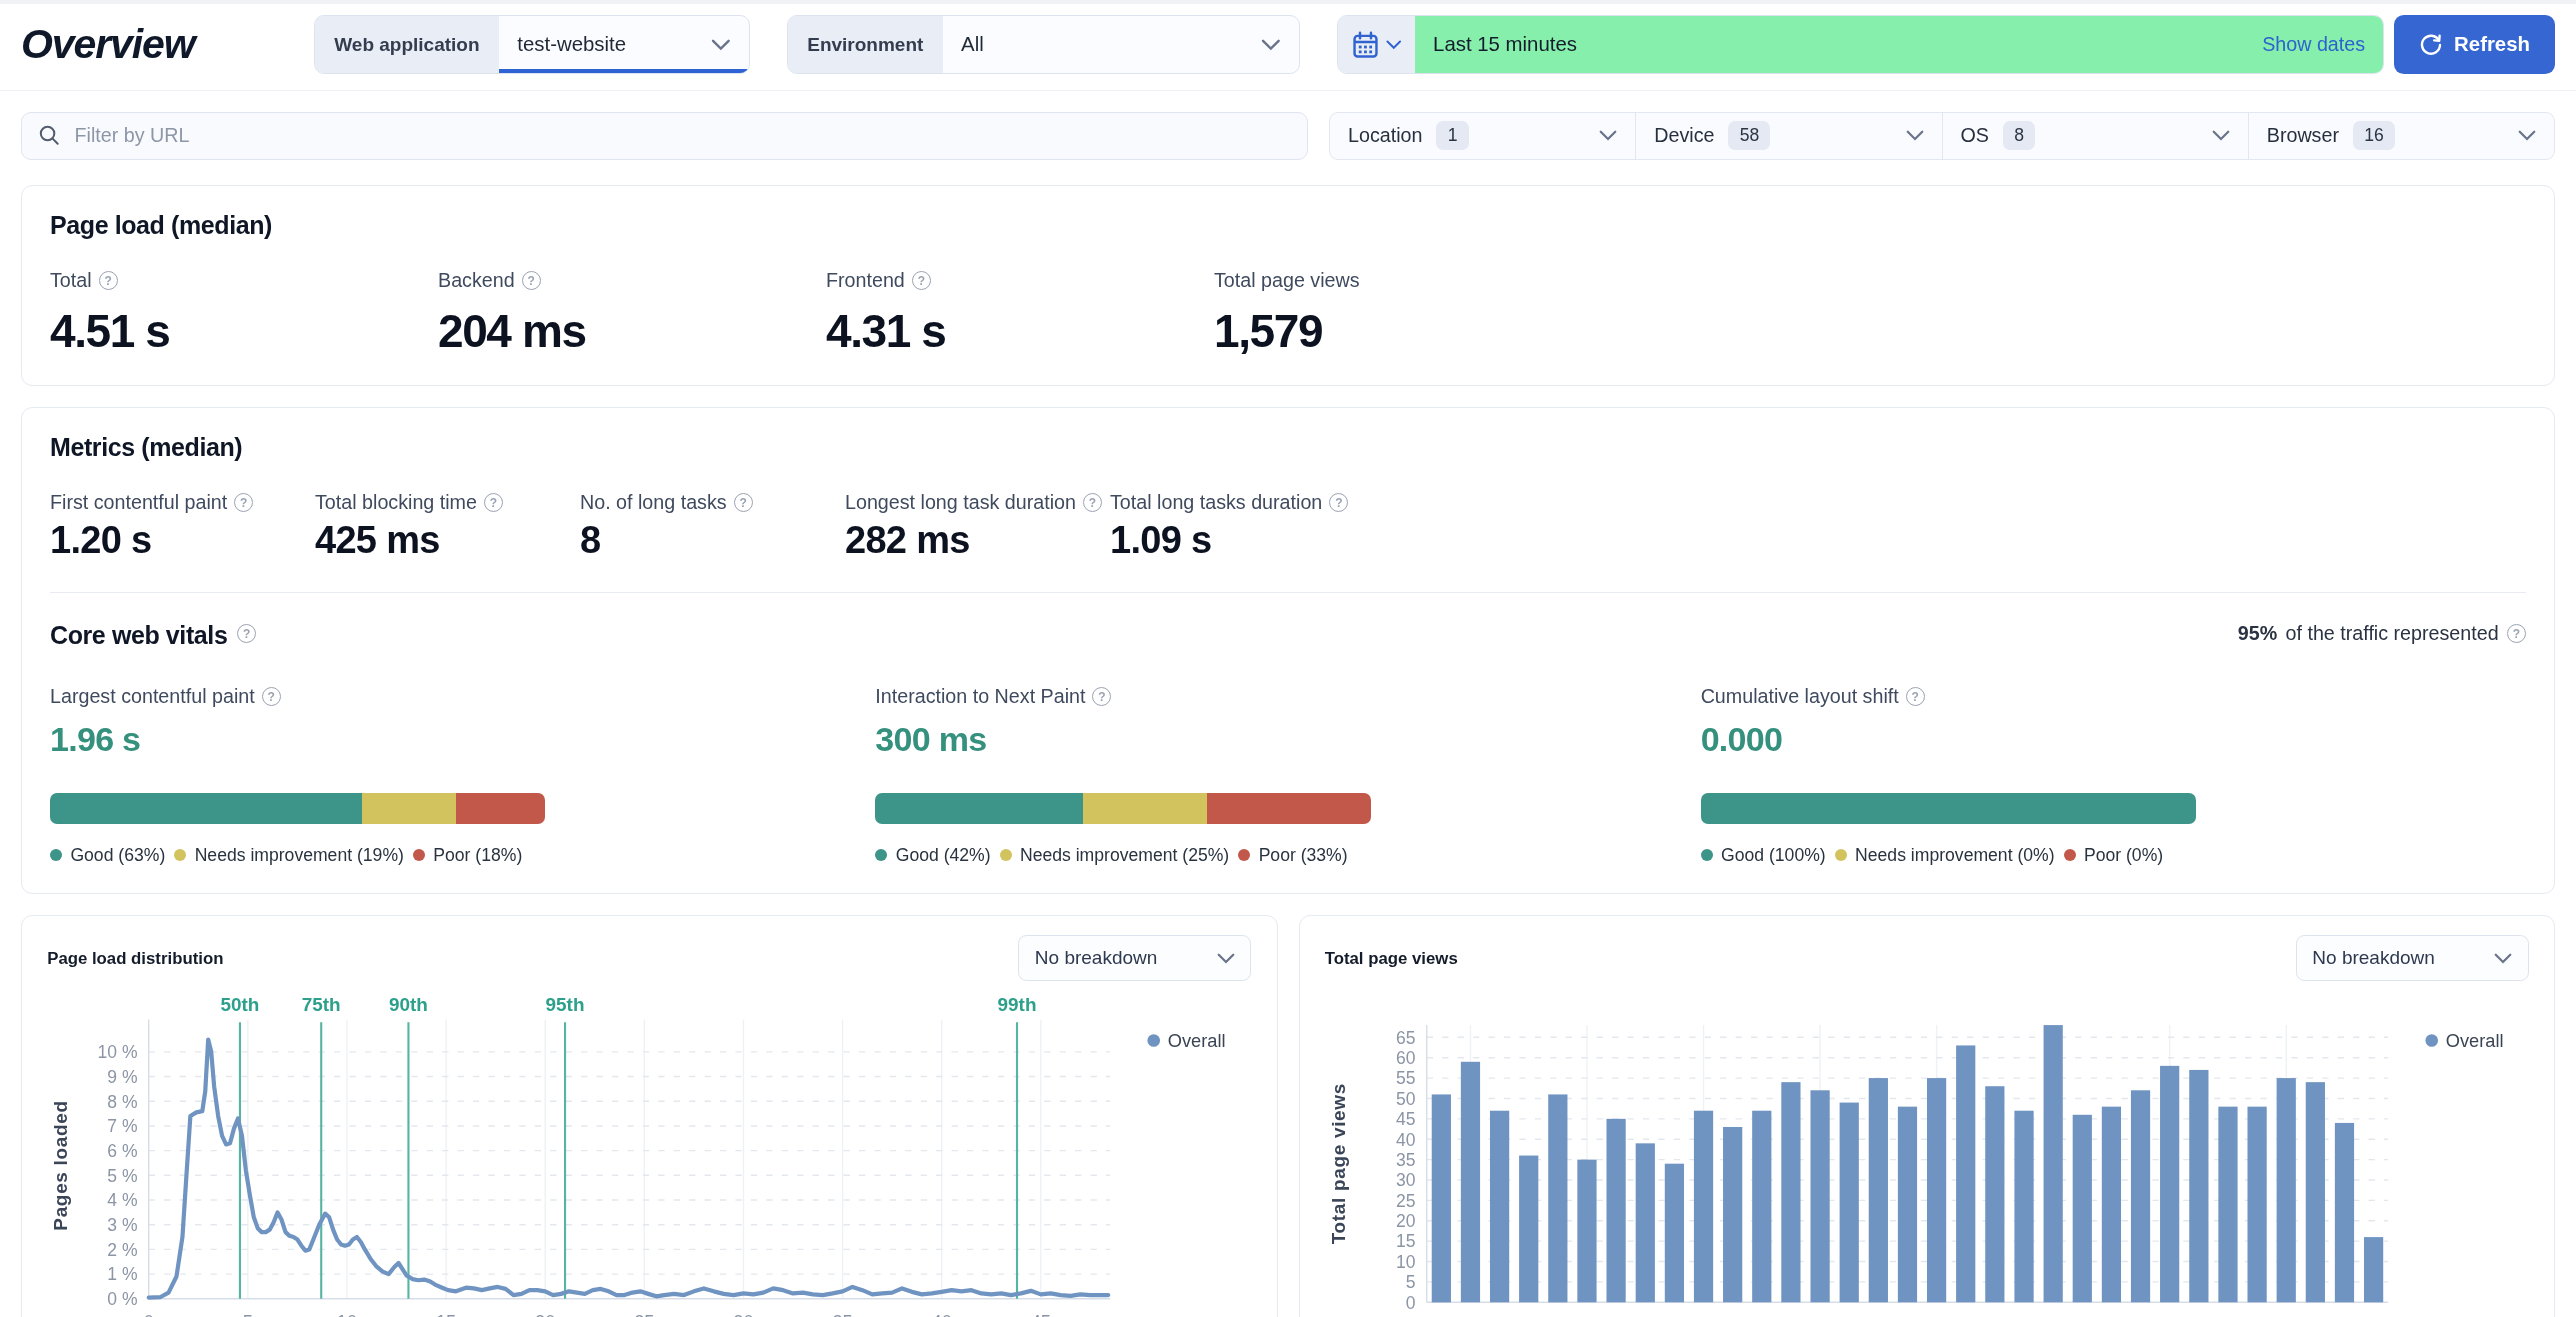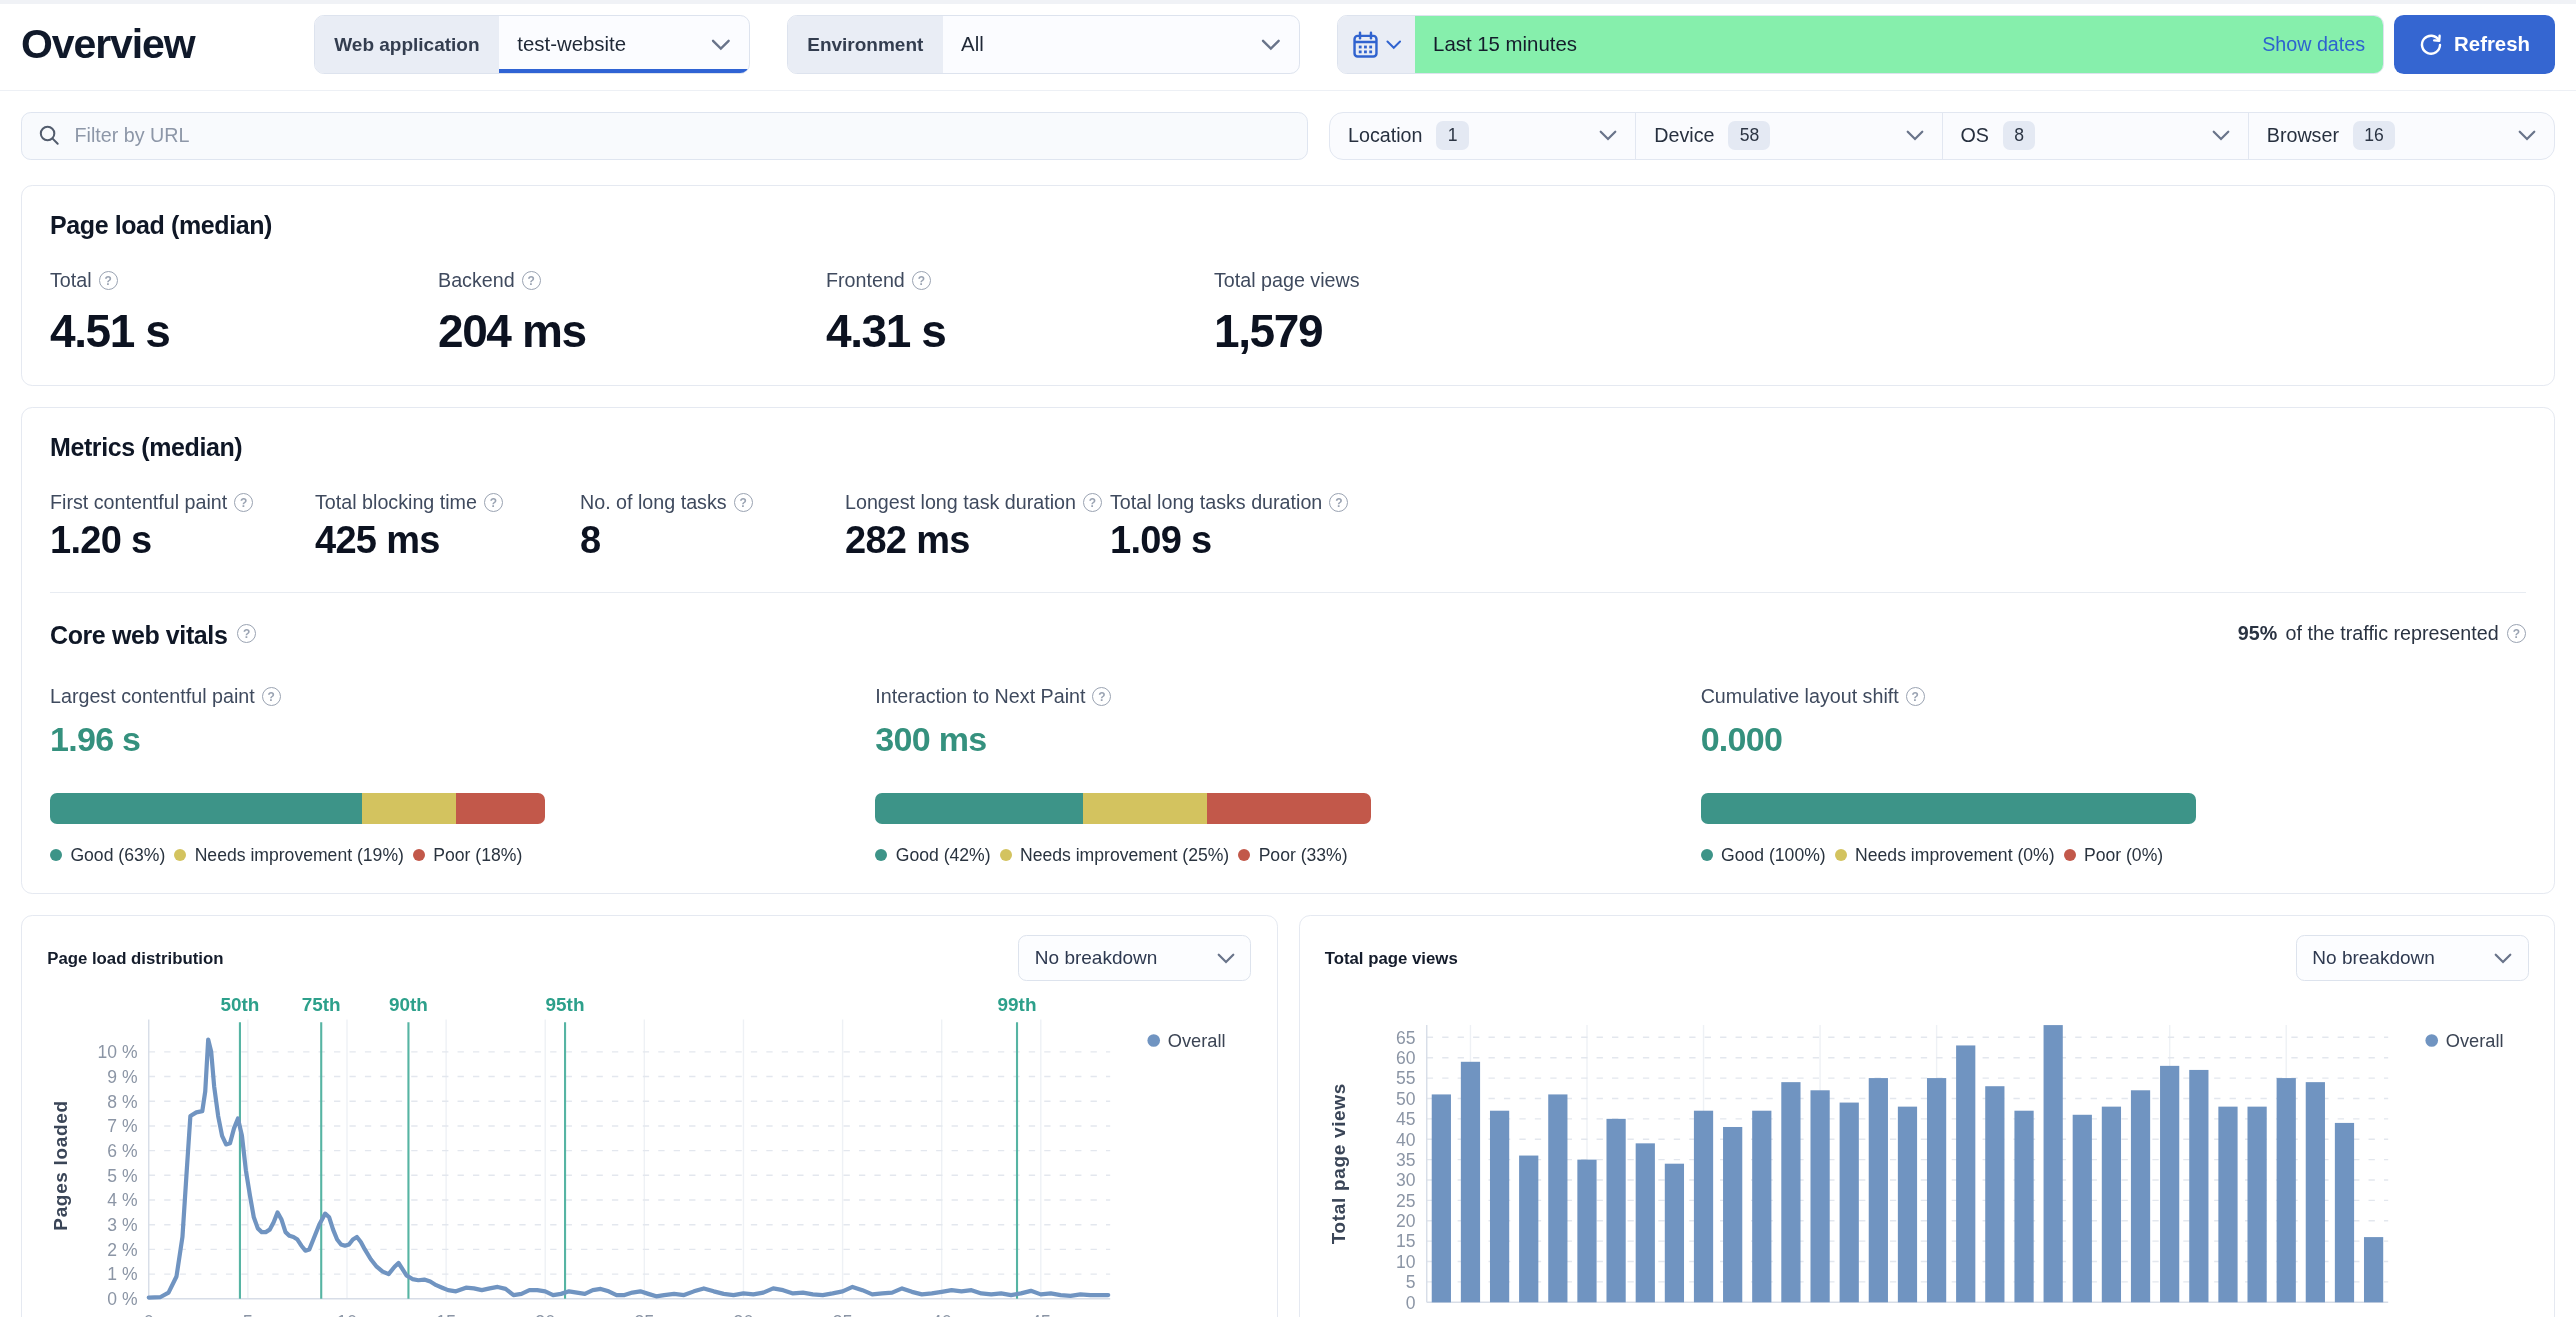--- a/index.html
+++ b/index.html
@@ -6,40 +6,40 @@
   html,body { margin:0; padding:0; }
   body {
     width:2576px; height:1317px; background:#ffffff; overflow:hidden;
     font-family:"Liberation Sans", sans-serif; color:#141c2b;
     border-top:4.2px solid #f0f2f6;
   }
   svg text { font-family:"Liberation Sans", sans-serif; }
 
   
   .hdr { display:flex; align-items:center; padding:11.2px 21px 15.5px; border-bottom:1.4px solid #edf0f5; }
-  .hdr h1 { font-size:41px; font-weight:700; margin:0; letter-spacing:-1.1px; color:#10192a; }
+  .hdr h1 { font-size:41px; font-weight:700; margin:0; letter-spacing:-1.1px; color:#10192a;font-style:italic; }
   .hdr-controls { display:flex; align-items:center; gap:37px; margin-left:119px; flex:1; }
   .seg { display:flex; align-items:stretch; height:59px; border:1.4px solid #dde3ee; border-radius:9.8px; overflow:hidden; background:#fbfcff; flex:0 0 auto; cursor:pointer; }
   .seg-label { display:flex; align-items:center; padding:0 19.7px; background:#e9edf5; font-size:19px; font-weight:700; color:#333d4f; white-space:nowrap; }
   .seg-value { display:flex; align-items:center; justify-content:space-between; gap:17px; padding:0 18px; font-size:20.4px; color:#1f2836; position:relative; flex:1; white-space:nowrap; }
   .seg-value.active::after { content:""; position:absolute; left:0; right:0; bottom:0; height:4.2px; background:#2f63d4; }
   .chev { flex:0 0 auto; }
   .date-wrap { display:flex; gap:9.8px; flex:1; }
   .seg.date { flex:1; }
   .seg-ico { display:flex; align-items:center; gap:7px; padding:0 14px; background:#e9edf5; }
   .date-value { display:flex; align-items:center; justify-content:space-between; padding:0 18px; font-size:20.4px; flex:1; background:#86efac; }
   .link { color:#2d62cf; font-size:19.7px; cursor:pointer; white-space:nowrap; }
   .btn-refresh { display:flex; align-items:center; gap:11.2px; height:59px; padding:0 25px; background:#3566d1; border:none; border-radius:9.8px; color:#fff; font-size:20.4px; font-weight:700; cursor:pointer; font-family:inherit; }
 
   
   .filters { display:flex; gap:21px; margin:21px 21px 25px; }
   .search { flex:0 0 1287px; height:48px; border:1.4px solid #dfe5f0; border-radius:9.8px; background:#f8fafd; display:flex; align-items:center; padding:0 15.5px; gap:12.6px; }
   .search input { border:none; outline:none; background:transparent; font-size:19.7px; color:#27303f; flex:1; font-family:inherit; }
   .search input::placeholder { color:#8d97a8; }
-  .filter-group { flex:1; display:flex; border:1.4px solid #e2e7f1; border-radius:14px; background:#fafbfe; overflow:hidden; }
+  .filter-group { flex:1; display:flex; border:1.4px solid #e2e7f1; border-radius:9px; background:#fafbfe; overflow:hidden; }
   .fcell { flex:1; display:flex; align-items:center; gap:14px; padding:0 18px; border-left:1.4px solid #e2e7f1; cursor:pointer; }
   .fcell:first-child { border-left:none; }
   .flabel { font-size:19.7px; color:#27303f; }
   .pill { background:#e4e9f3; border-radius:7px; padding:4.2px 11.2px; font-size:17.6px; color:#2c3544; }
   .fcell .chev { margin-left:auto; }
 
   
   .card { border:1.4px solid #e5e9f1; border-radius:11.2px; margin:0 21px 21px; padding:21px 28px 27px; background:#fff; }
   .card h2 { font-size:25px; font-weight:700; margin:4.2px 0 0; color:#0f1726; letter-spacing:-0.4px; }
   .stats { display:flex; margin-top:29.5px; }

